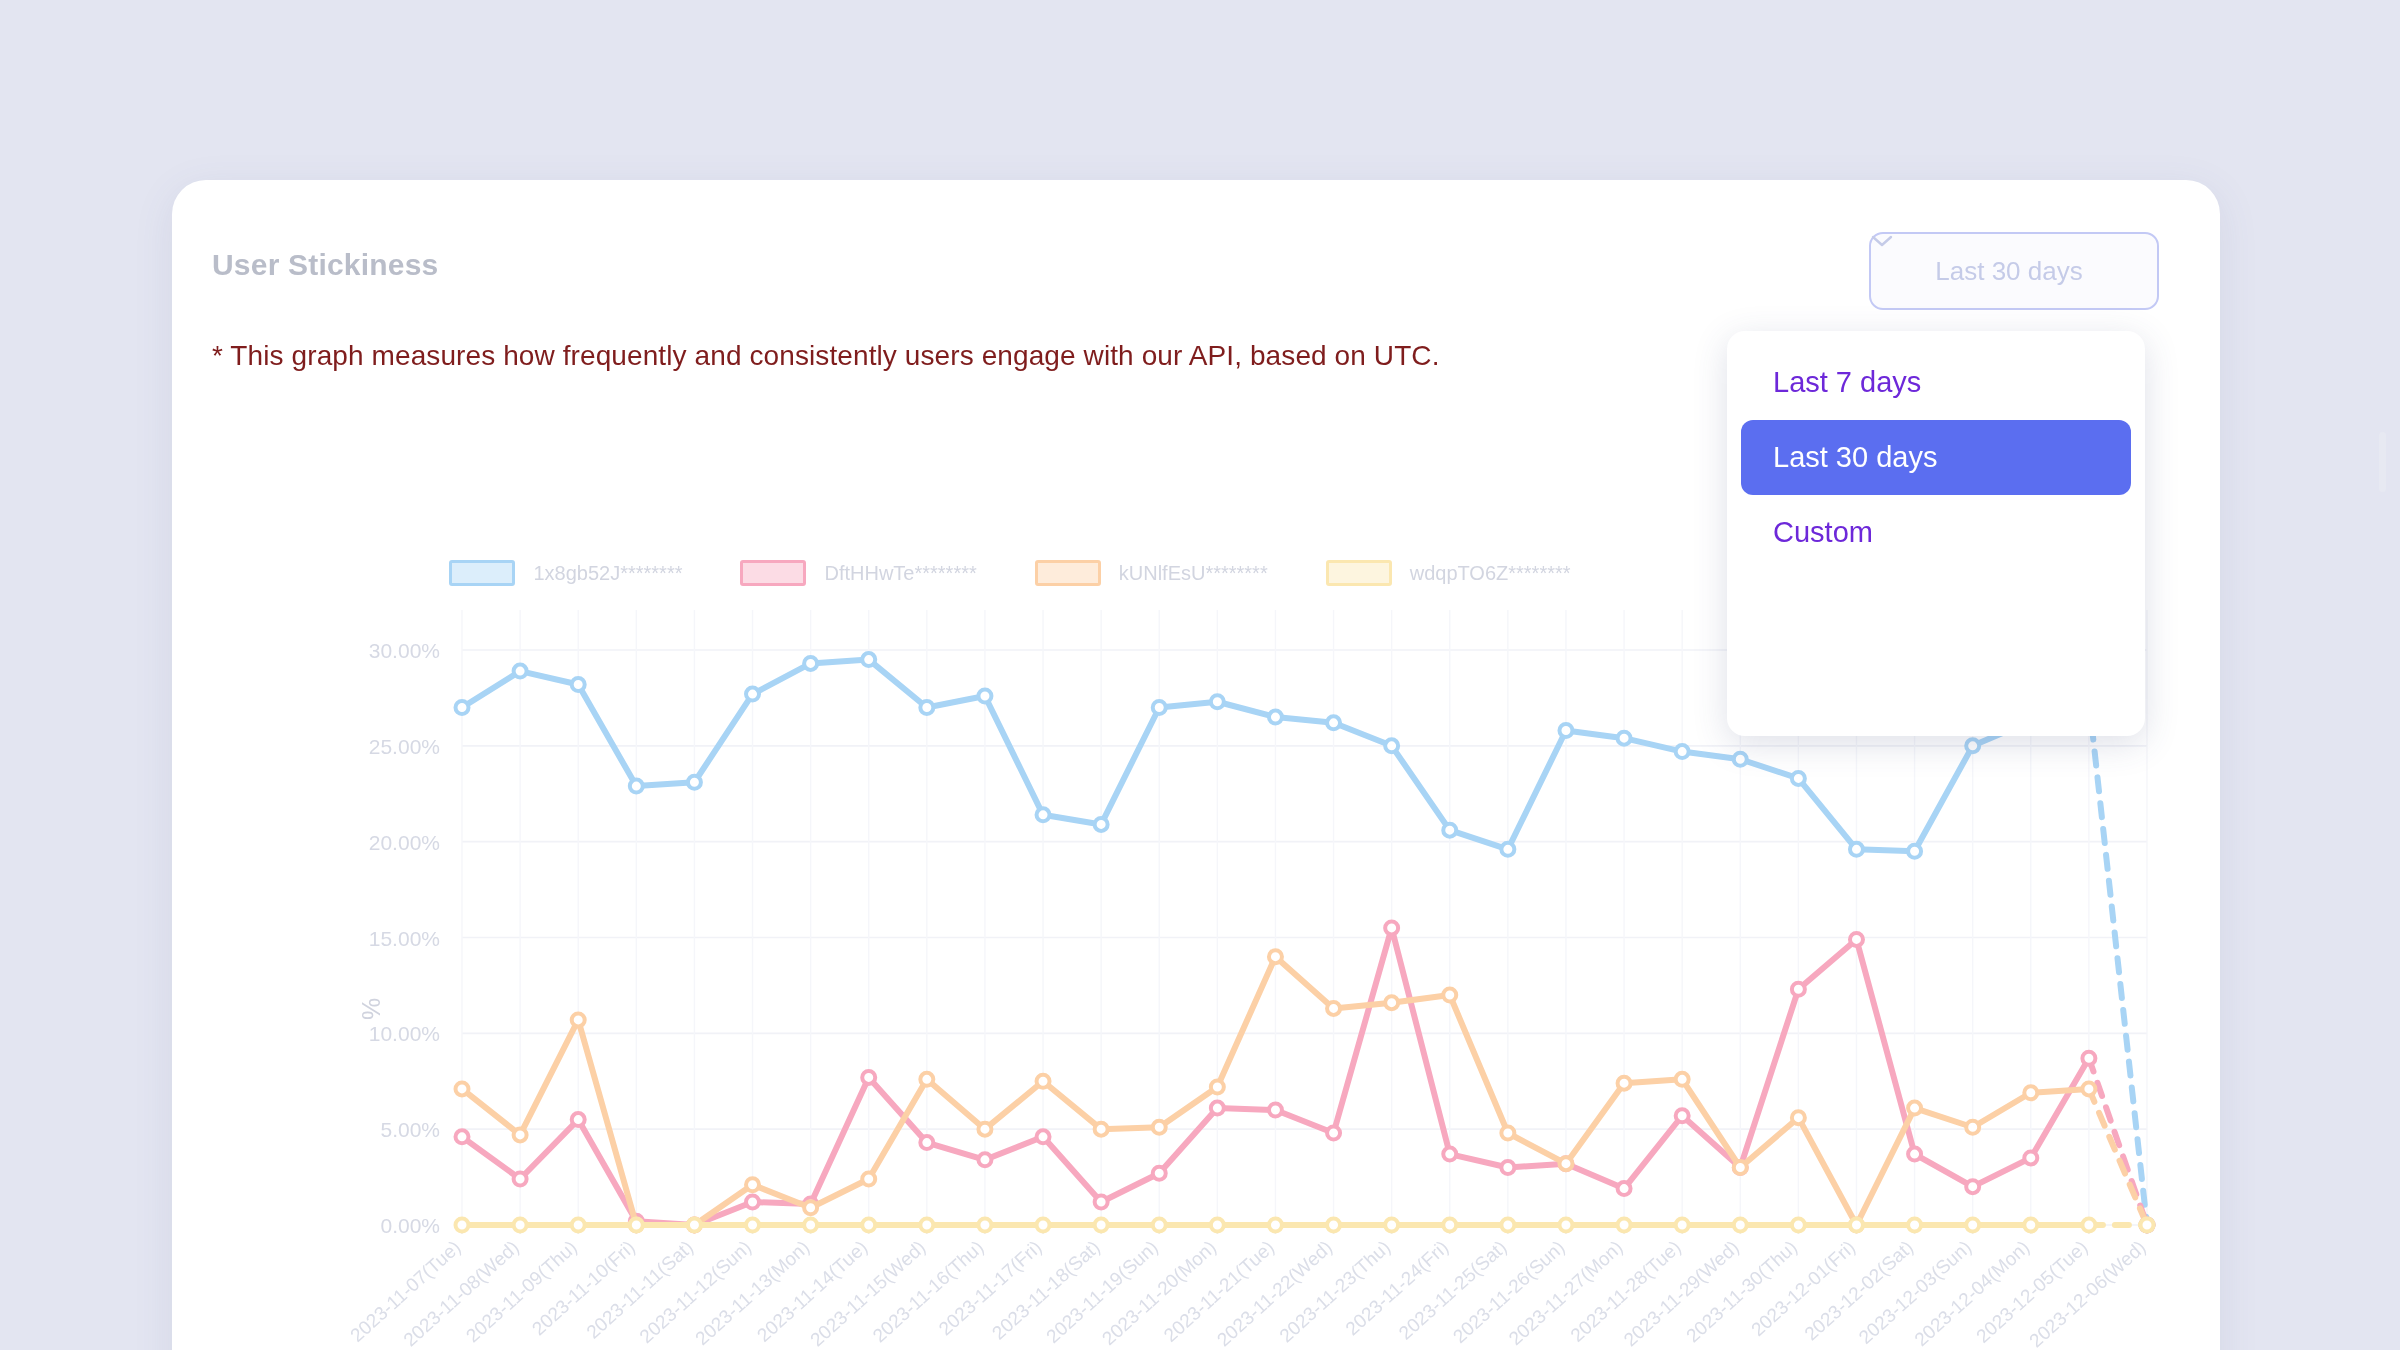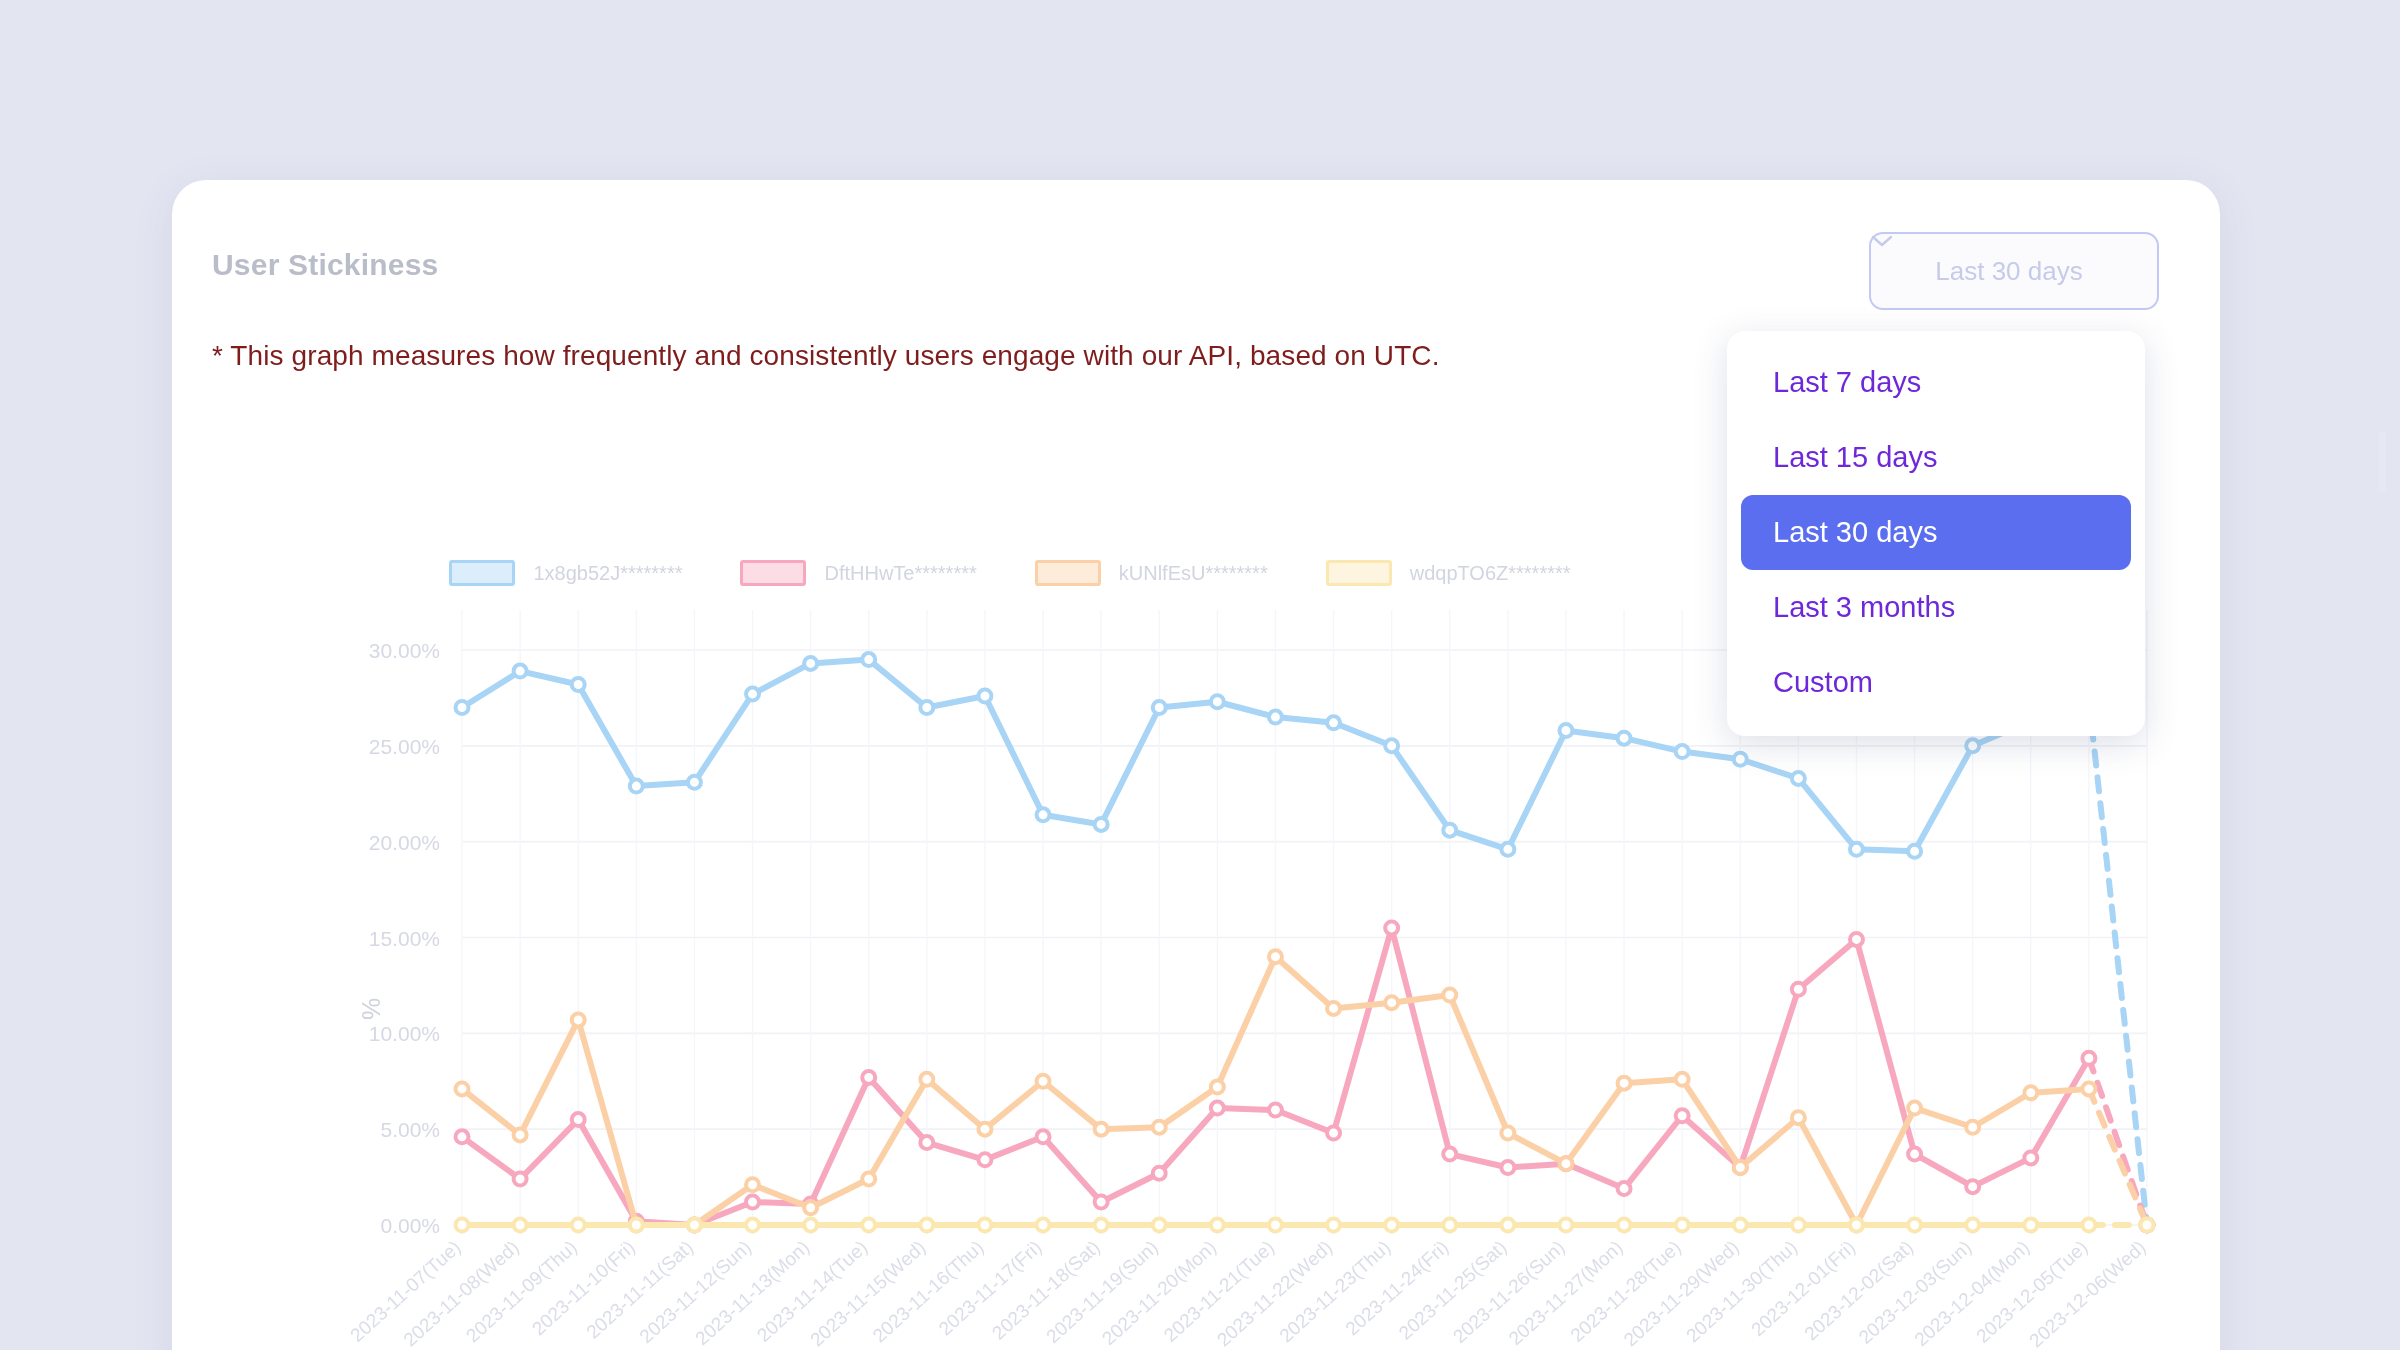--- a/index.html
+++ b/index.html
@@ -86,23 +86,21 @@
   <span class="tlabel">Last 30 days</span>
   <span class="chev">
     <svg width="22" height="14" viewBox="0 0 22 14">
         <path d="M2 3 L11 11 L20 3" fill="none" stroke="#c5cbe8" stroke-width="2.4" stroke-linecap="round" stroke-linejoin="round"></path>
       </svg>
   </span>
 </div>
 
 <div id="menu">
   <div class="mitem">Last 7 days</div>
-  <div class="mitem">Last 15 days</div>
   <div class="mitem sel">Last 30 days</div>
-  <div class="mitem">Last 3 months</div>
   <div class="mitem">Custom</div>
 </div>
 
 <div id="scroll"></div>
 
 <div id="chart">
   <div id="legend">
       <div class="leg">
         <div class="sw" style="border: 3px solid rgb(168, 212, 245); background: rgba(168, 212, 245, 0.4);"></div>
         <div class="lgt">1x8gb52J********</div>

